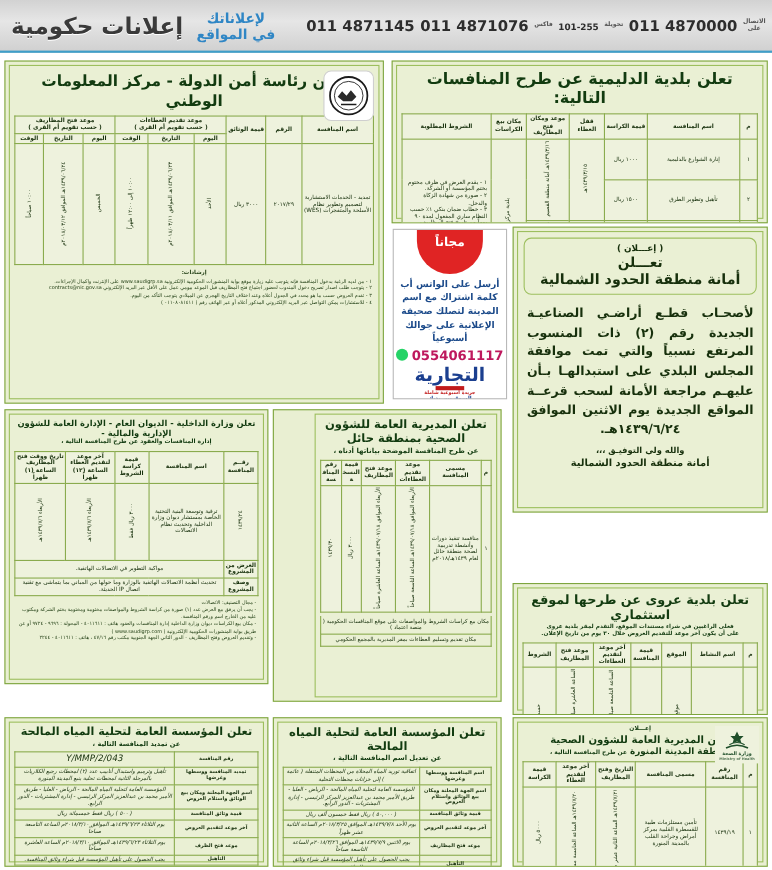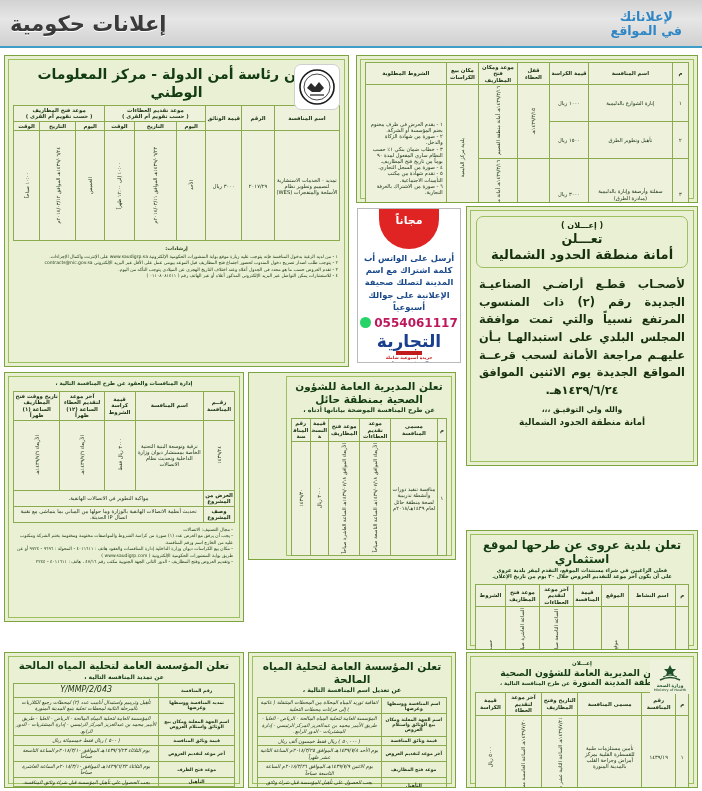--- a/index.html
+++ b/index.html
@@ -131,21 +131,21 @@
   }
   #box-north .sig1{font-size:7.6px;font-weight:bold;color:#17300c;text-align:center;margin-top:5px;}
   #box-north .sig2{font-size:9px;font-weight:bold;color:#17300c;text-align:center;margin-top:3px;}
 
   
   #box-interior{left:4px;top:372px;width:240px;height:250px;}
   #box-interior .bhead .t1{font-size:7.6px;}
   #box-interior .bhead .t2{font-size:5.4px;}
 
   
-  #box-hail{left:248px;top:372px;width:208px;height:188px;padding-left:34px;}
+  #box-hail{left:248px;top:372px;width:208px;height:266px;padding-left:34px;}
   #box-hail .bhead .t1{font-size:10.5px;}
   #box-hail .bhead .t2{font-size:6.4px;}
   .footline{font-size:5px;text-align:center;border:1px solid #8aab4e;border-top:none;padding:2px 1px;color:#17300c;margin:0 4px;}
 
   
   #box-arwa{left:466px;top:530px;width:232px;height:120px;}
   #box-arwa .bhead .t1{font-size:11.6px;}
   #box-arwa .bhead .t2{font-size:5.2px;}
 
   
@@ -172,20 +172,32 @@
     display:flex;flex-direction:column;align-items:center;justify-content:center;
   }
   #box-madinah .moh .mt{font-size:4.4px;color:#1f4f2a;font-weight:bold;}
 </style>
 </head>
 <body>
 
 <div class="page">
 
   <div class="masthead">
+    <div class="mh-phones">
+      <span class="num">011 4871145</span>
+      <span class="num">011 4871076</span>
+      <span class="lbl">فاكس</span>
+      <span class="ext">101-255</span>
+      <span class="lbl">تحويلة</span>
+      <span class="num">011 4870000</span>
+      <span class="lbl">
+        <span>الاتصال</span><br>
+        <span>على</span>
+      </span>
+    </div>
     <div class="mh-sub">
       <div>لإعلاناتك</div>
       <div>في المواقع</div>
     </div>
     <div class="mh-title">إعلانات حكومية</div>
   </div>
   <div class="mh-rule"></div>
 
   <div class="box" id="box-state">
     <div class="box-inner">
@@ -252,20 +264,23 @@
         <div>١ - من لديه الرغبة بدخول المنافسة فإنه يتوجب عليه زيارة موقع بوابة المنشورات الحكومية الإلكترونية www.saudigrp.sa على الإنترنت واكمال الإجراءات.</div>
         <div>٢ - يتوجب طلب اصدار تصريح دخول المندوب لحضور اجتماع فتح المظاريف قبل الموعد بيومي عمل على الأقل عبر البريد الإلكتروني contracts@nic.gov.sa</div>
         <div>٣ - تقدم العروض حسب ما هو محدد في الجدول أعلاه وعند اختلاف التاريخ الهجري عن الميلادي يتوجب التأكد من اليوم.</div>
         <div>٤ - للاستشارات يمكن التواصل عبر البريد الإلكتروني المذكور أعلاه أو عبر الهاتف رقم ( ٠١١٠٨٠٨١٤١١ )</div>
       </div>
     </div>
   </div>
 
   <div class="box" id="box-dilim">
     <div class="box-inner">
+      <div class="bhead">
+        <div class="t1">تعلن بلدية الدليمية عن طرح المنافسات التالية:</div>
+      </div>
       <table class="grid">
         <colgroup>
             <col style="width:5%">
             <col style="width:26%">
             <col style="width:12%">
             <col style="width:10%">
             <col style="width:12%">
             <col style="width:10%">
             <col style="width:25%">
           </colgroup>
@@ -333,20 +348,21 @@
       </div>
       <div class="body">لأصحـاب قطـع أراضـي الصناعيـة الجديدة رقم (٢) ذات المنسوب المرتفع نسبياً والتي تمت موافقة المجلس البلدي على استبدالهـا بـأن عليهـم مراجعة الأمانة لسحب قرعــة المواقع الجديدة يوم الاثنين الموافق ١٤٣٩/٦/٢٤هـ.</div>
       <div class="sig1">والله ولي التوفيـق ،،،</div>
       <div class="sig2">أمانة منطقة الحدود الشمالية</div>
     </div>
   </div>
 
   <div class="box" id="box-interior">
     <div class="box-inner">
       <div class="bhead">
+        <div class="t1">تعلن وزارة الداخلية - الديوان العام - الإدارة العامة للشؤون الإدارية والمالية -</div>
         <div class="t2">إدارة المنافسات والعقود عن طرح المنافسة التالية ،</div>
       </div>
       <table class="grid">
         <colgroup>
             <col style="width:14%">
             <col style="width:31%">
             <col style="width:14%">
             <col style="width:20%">
             <col style="width:21%">
           </colgroup>

